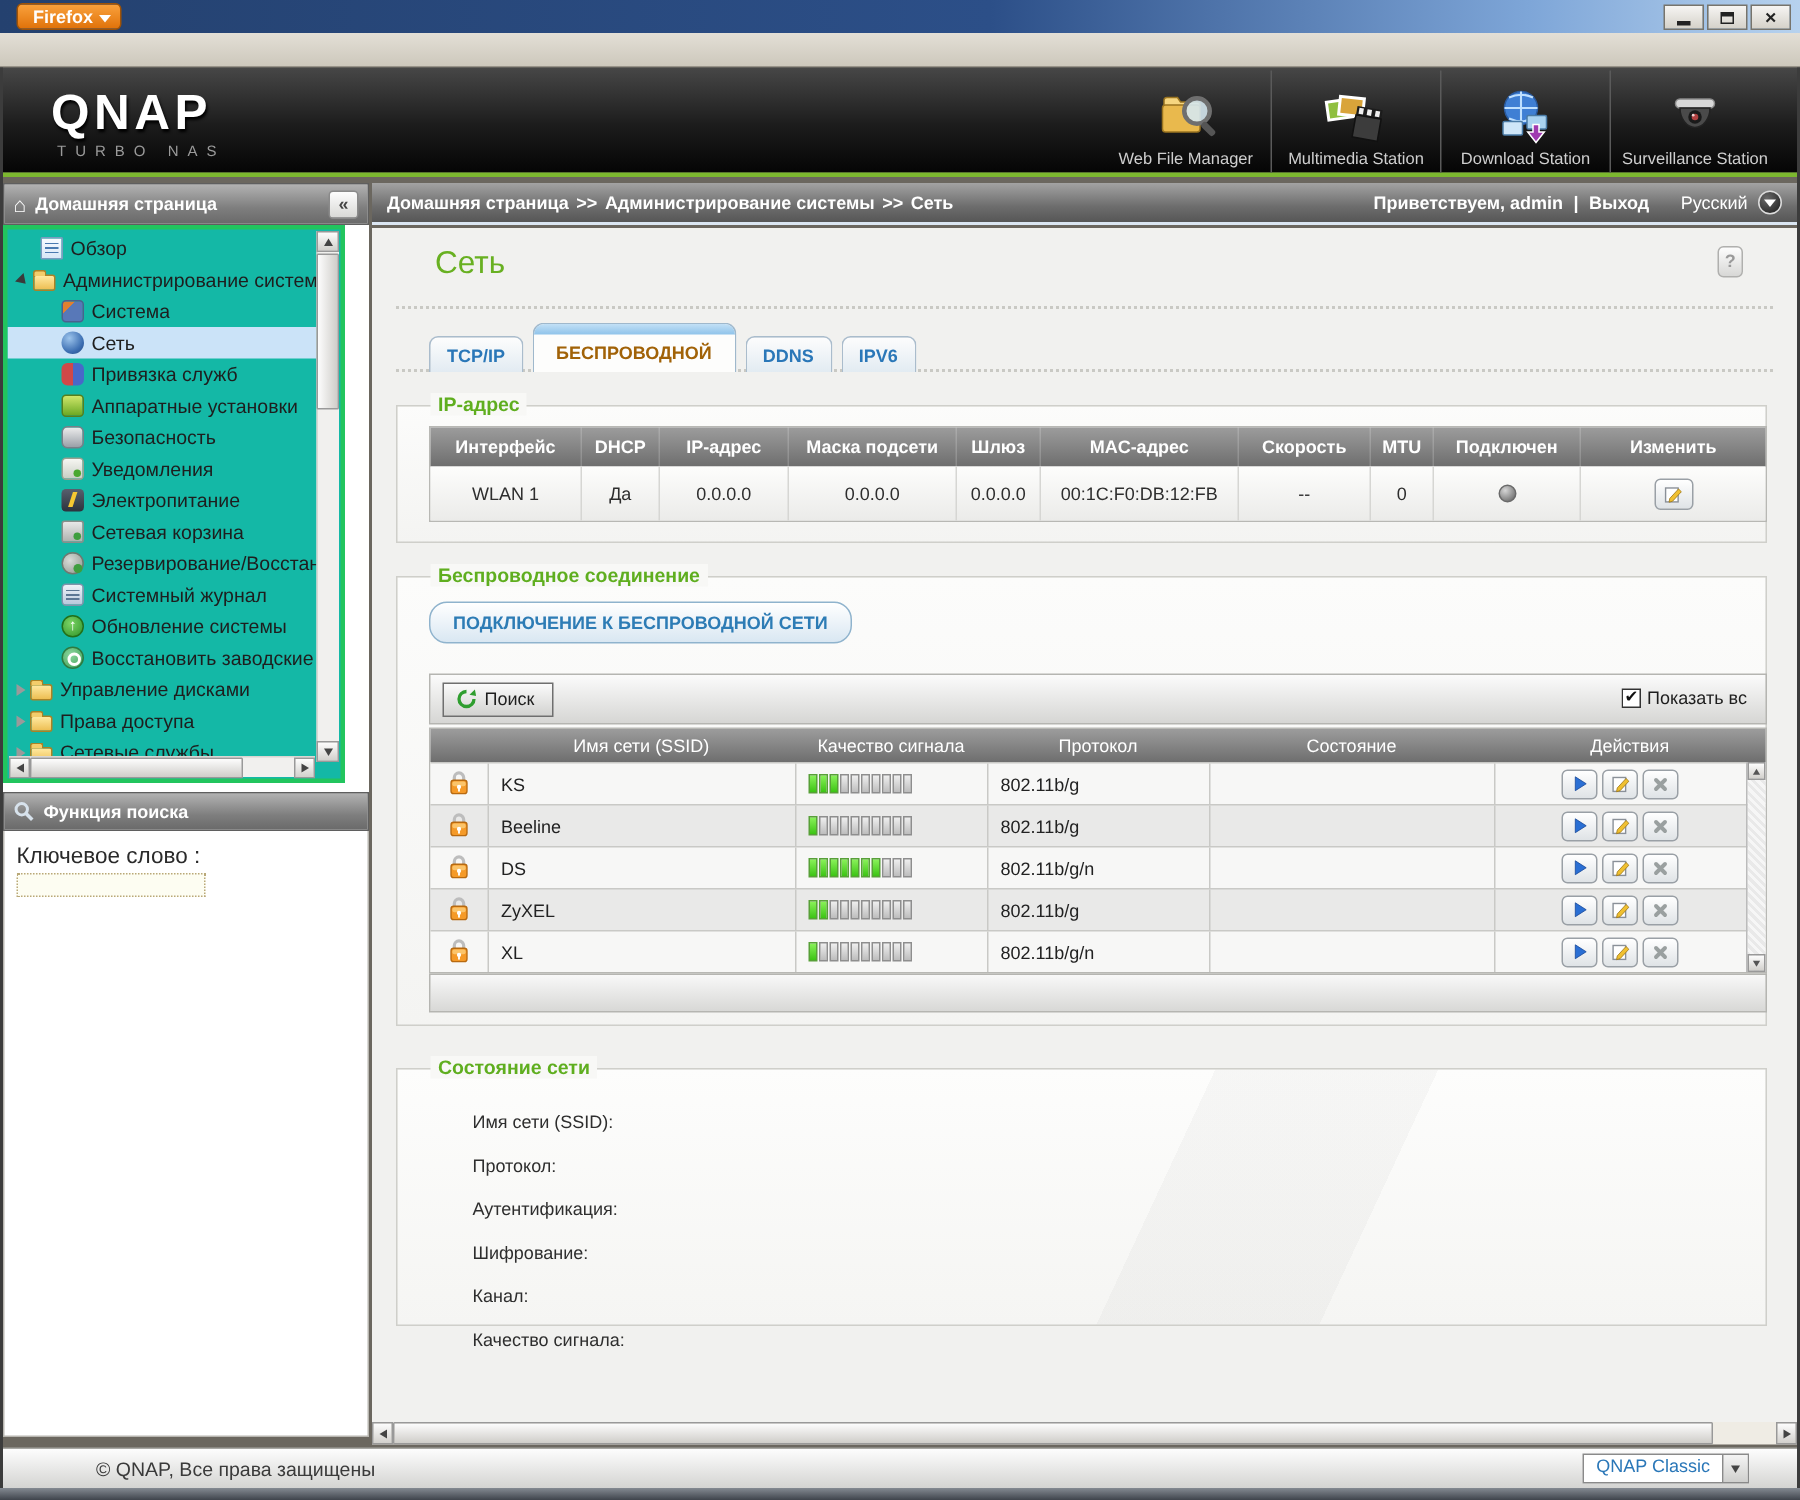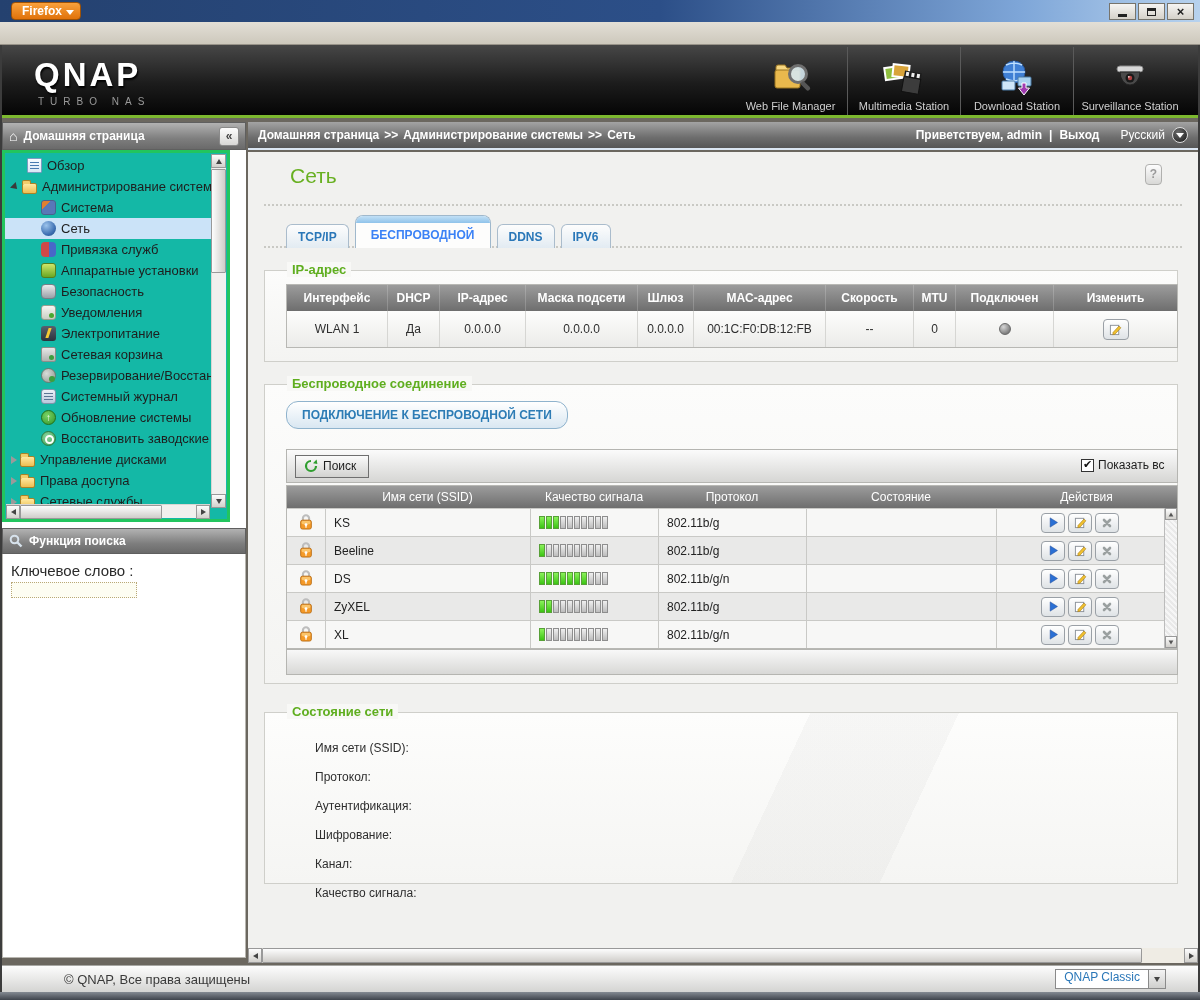--- a/index.html
+++ b/index.html
@@ -144,21 +144,21 @@
   #content { position:absolute; left:0; top:30px; width:950px; height:796px; background:#f1f1ef; overflow:hidden; }
   #page-title { position:absolute; left:42px; top:12px; font-size:21px; color:#68b021; }
   #help-btn { position:absolute; right:36px; top:12px; width:17px; height:21px;
     background:linear-gradient(#fdfdfd,#d8d8d6); border:1px solid #b0b0ae; border-radius:4px;
     color:#9a9a9a; font-size:12px; font-weight:bold; text-align:center; line-height:19px; }
   .dotline { position:absolute; left:16px; right:16px; border-top:2px dotted #c9c9c4; }
   #dots1 { top:52px; } #dots2 { top:94px; }
   #tabs { position:absolute; left:38px; top:60px; height:36px; display:flex; align-items:flex-end; gap:6px; z-index:2; }
   .tab { background:linear-gradient(#fdfdfd,#e2ebf2); border:1px solid #aabccc; border-bottom:none;
     border-radius:6px 6px 0 0; padding:5px 11px 4px; font-size:12px; font-weight:bold; color:#2a77b8; cursor:pointer; }
-  .tab.active { padding:0; background:#fdfdfc; color:#3b82f6; border-color:#9fb8cc; border-radius:8px 8px 0 0; overflow:hidden; }
+  .tab.active { padding:0; background:#fdfdfc; color:#a16207; border-color:#9fb8cc; border-radius:8px 8px 0 0; overflow:hidden; }
   .tab.active .tabcap { height:7px; background:linear-gradient(#c2e0f6,#8fc3ea); }
   .tab.active .tablabel { display:block; padding:5px 15px 6px; }
 
   .fieldset { position:absolute; left:16px; width:914px; border:1px solid #cfcfca;
     background:linear-gradient(#fcfcfb,#f4f4f2); }
   .legend { position:absolute; top:-9px; left:22px; background:#f8f8f6; padding:0 5px;
     font-size:13px; font-weight:bold; color:#5fae1f; }
   #fs-ip { top:118px; height:92px; }
   #fs-wireless { top:232px; height:300px; }
   #fs-status { top:560px; height:172px;

